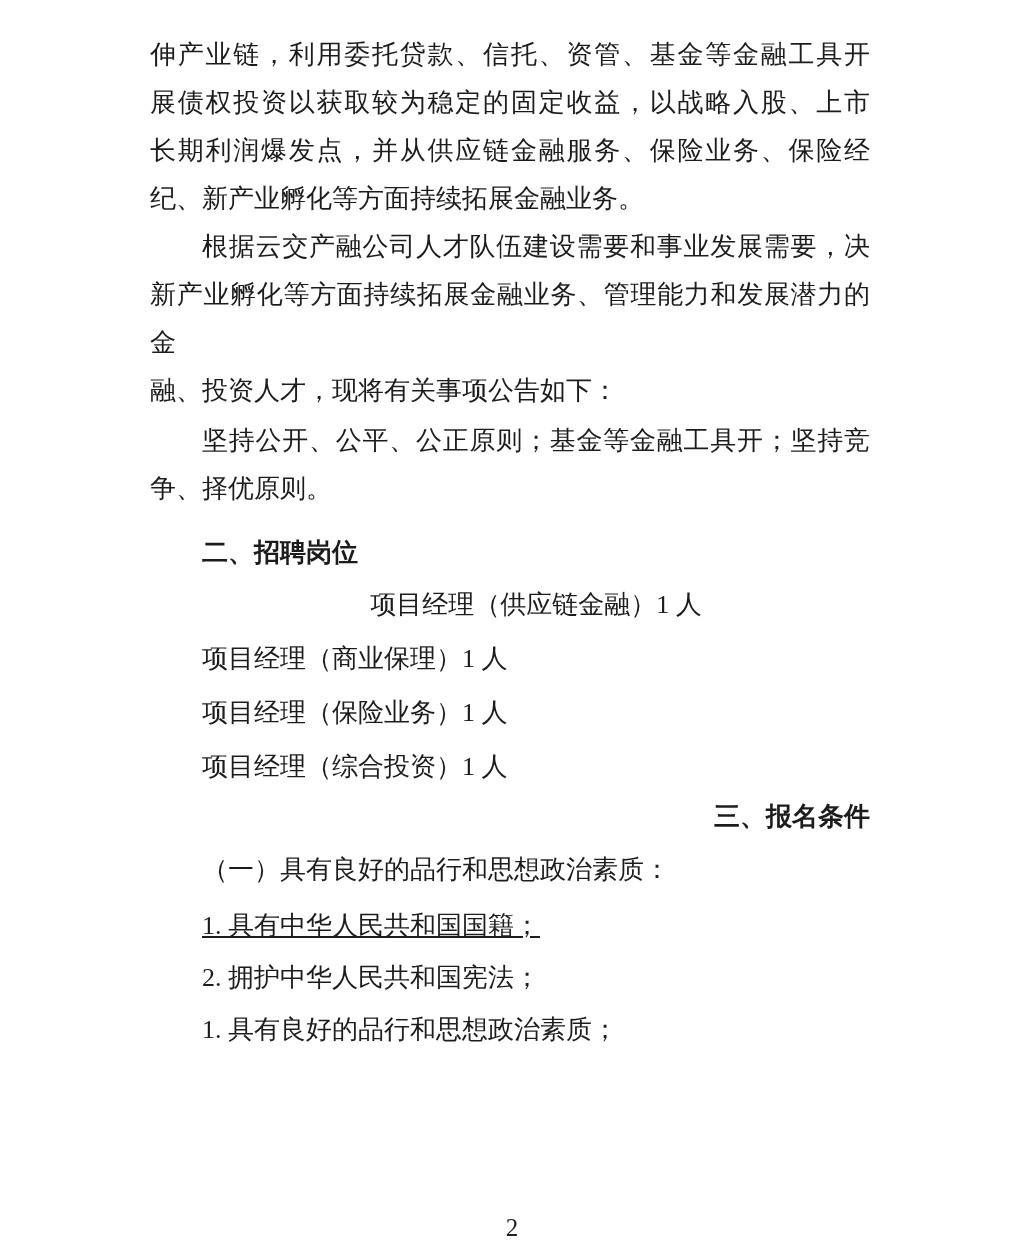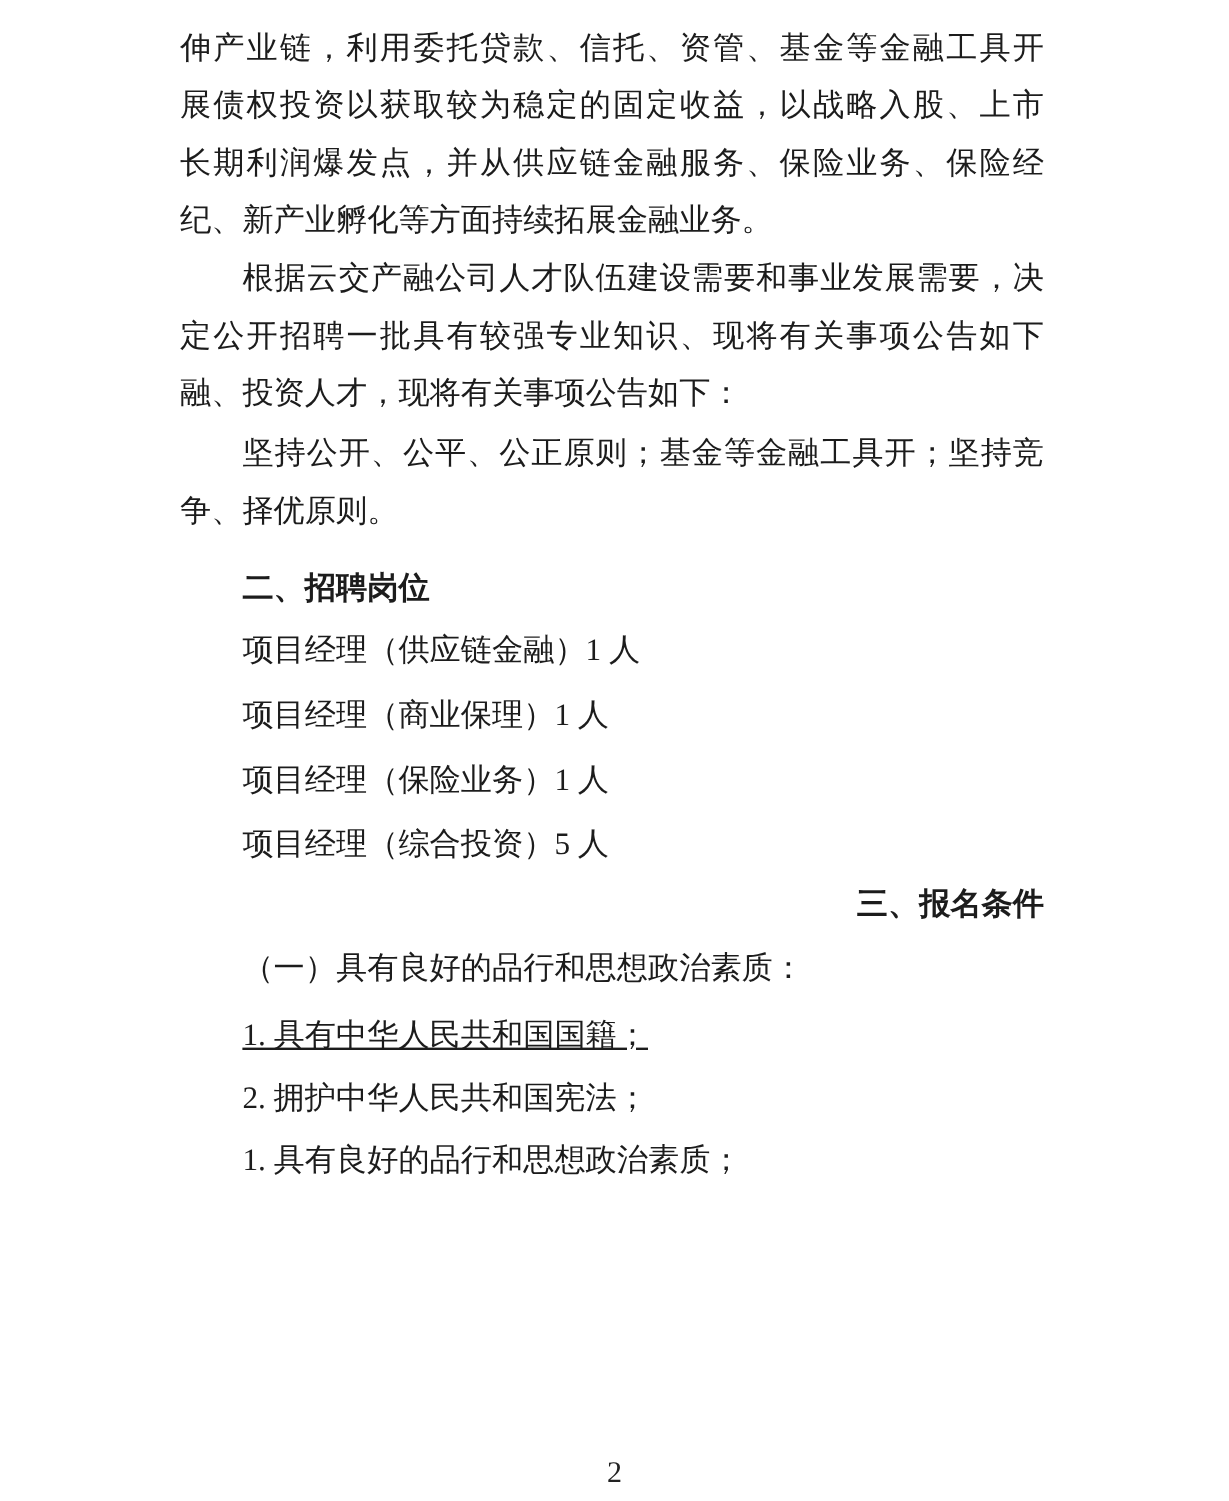--- a/index.html
+++ b/index.html
@@ -13,21 +13,21 @@
     height: 1251px;
     margin: 0 auto;
     background: #ffffff;
     color: #1c1c1c;
     font-family: "Liberation Serif", "DejaVu Serif", serif;
     overflow: hidden;
   }
   .doc {
     position: absolute;
     left: 150px;
-    top: 16px;
+    top: 31px;
     width: 720px;
   }
   .block {
     margin: 0;
     font-size: 26px;
     line-height: 48px;
     font-weight: normal;
   }
   .block.heading { font-weight: bold; }
   .line { display: block; }
@@ -54,41 +54,41 @@
 <div class="page">
   <main class="doc" id="doc-content">
       <p class="block body">
         <span class="line full">伸产业链，利用委托贷款、信托、资管、基金等金融工具开</span>
         <span class="line full">展债权投资以获取较为稳定的固定收益，以战略入股、上市</span>
         <span class="line full">长期利润爆发点，并从供应链金融服务、保险业务、保险经</span>
         <span class="line">纪、新产业孵化等方面持续拓展金融业务。</span>
       </p>
       <p class="block body">
         <span class="line full indent">根据云交产融公司人才队伍建设需要和事业发展需要，决</span>
-        <span class="line full">定公开招聘一批具有较强专业知识、现将有关事项公告如下</span>
+        <span class="line full">新产业孵化等方面持续拓展金融业务、管理能力和发展潜力的金</span>
         <span class="line">融、投资人才，现将有关事项公告如下：</span>
       </p>
       <p class="block body" style="margin-top: 2px;">
         <span class="line full indent">坚持公开、公平、公正原则；基金等金融工具开；坚持竞</span>
         <span class="line">争、择优原则。</span>
       </p>
       <p class="block heading" style="margin-top: 16px;">
         <span class="line indent">二、招聘岗位</span>
       </p>
-      <p class="block job" style="margin-top: 4px;">
+      <p class="block job" style="margin-top: 4px; text-align: center;">
         <span class="line indent">项目经理（供应链金融）1 人</span>
       </p>
       <p class="block job" style="margin-top: 6px;">
         <span class="line indent">项目经理（商业保理）1 人</span>
       </p>
       <p class="block job" style="margin-top: 6px;">
         <span class="line indent">项目经理（保险业务）1 人</span>
       </p>
       <p class="block job" style="margin-top: 6px;">
-        <span class="line indent">项目经理（综合投资）5 人</span>
+        <span class="line indent">项目经理（综合投资）1 人</span>
       </p>
       <p class="block heading" style="margin-top: 2px; text-align: right;">
         <span class="line indent">三、报名条件</span>
       </p>
       <p class="block item" style="margin-top: 5px;">
         <span class="line indent">（一）具有良好的品行和思想政治素质：</span>
       </p>
       <p class="block item" style="margin-top: 8px; text-decoration: underline;">
         <span class="line indent">1. 具有中华人民共和国国籍；</span>
       </p>

